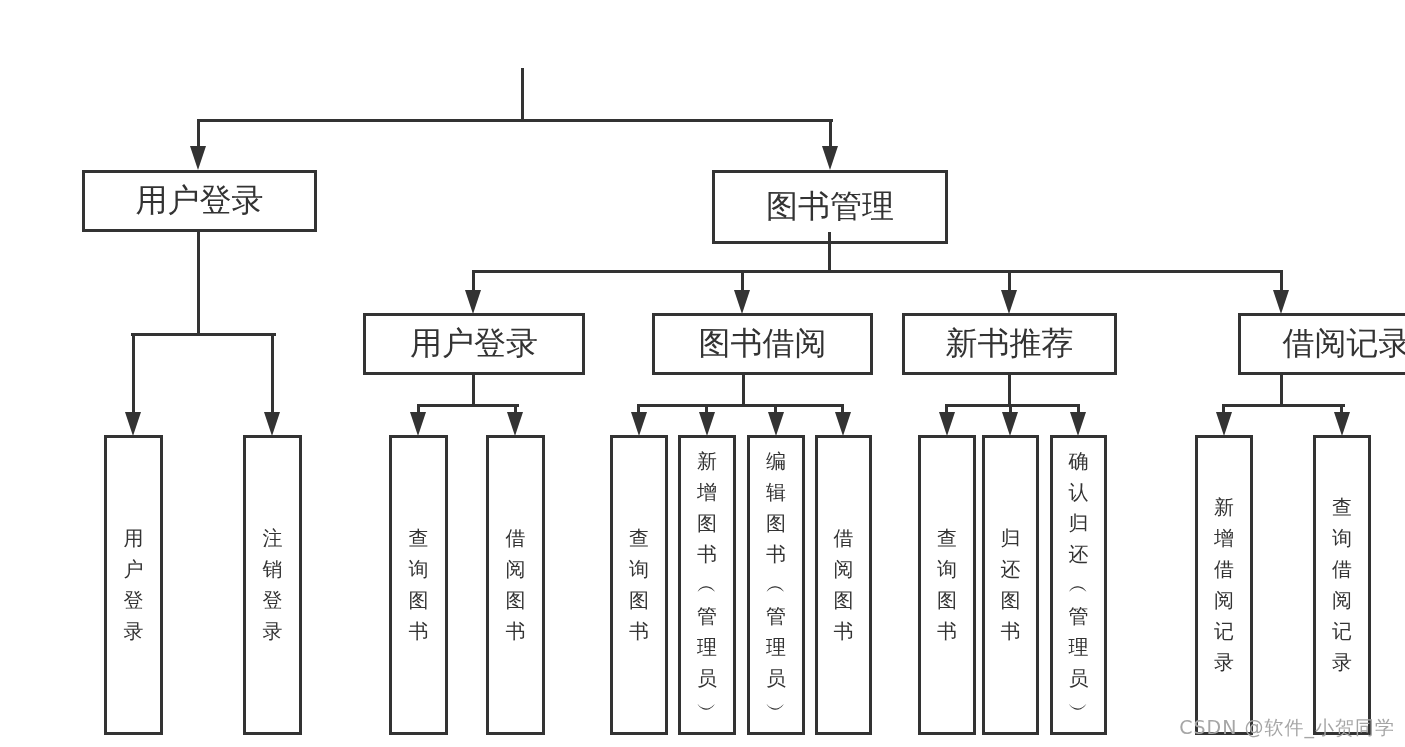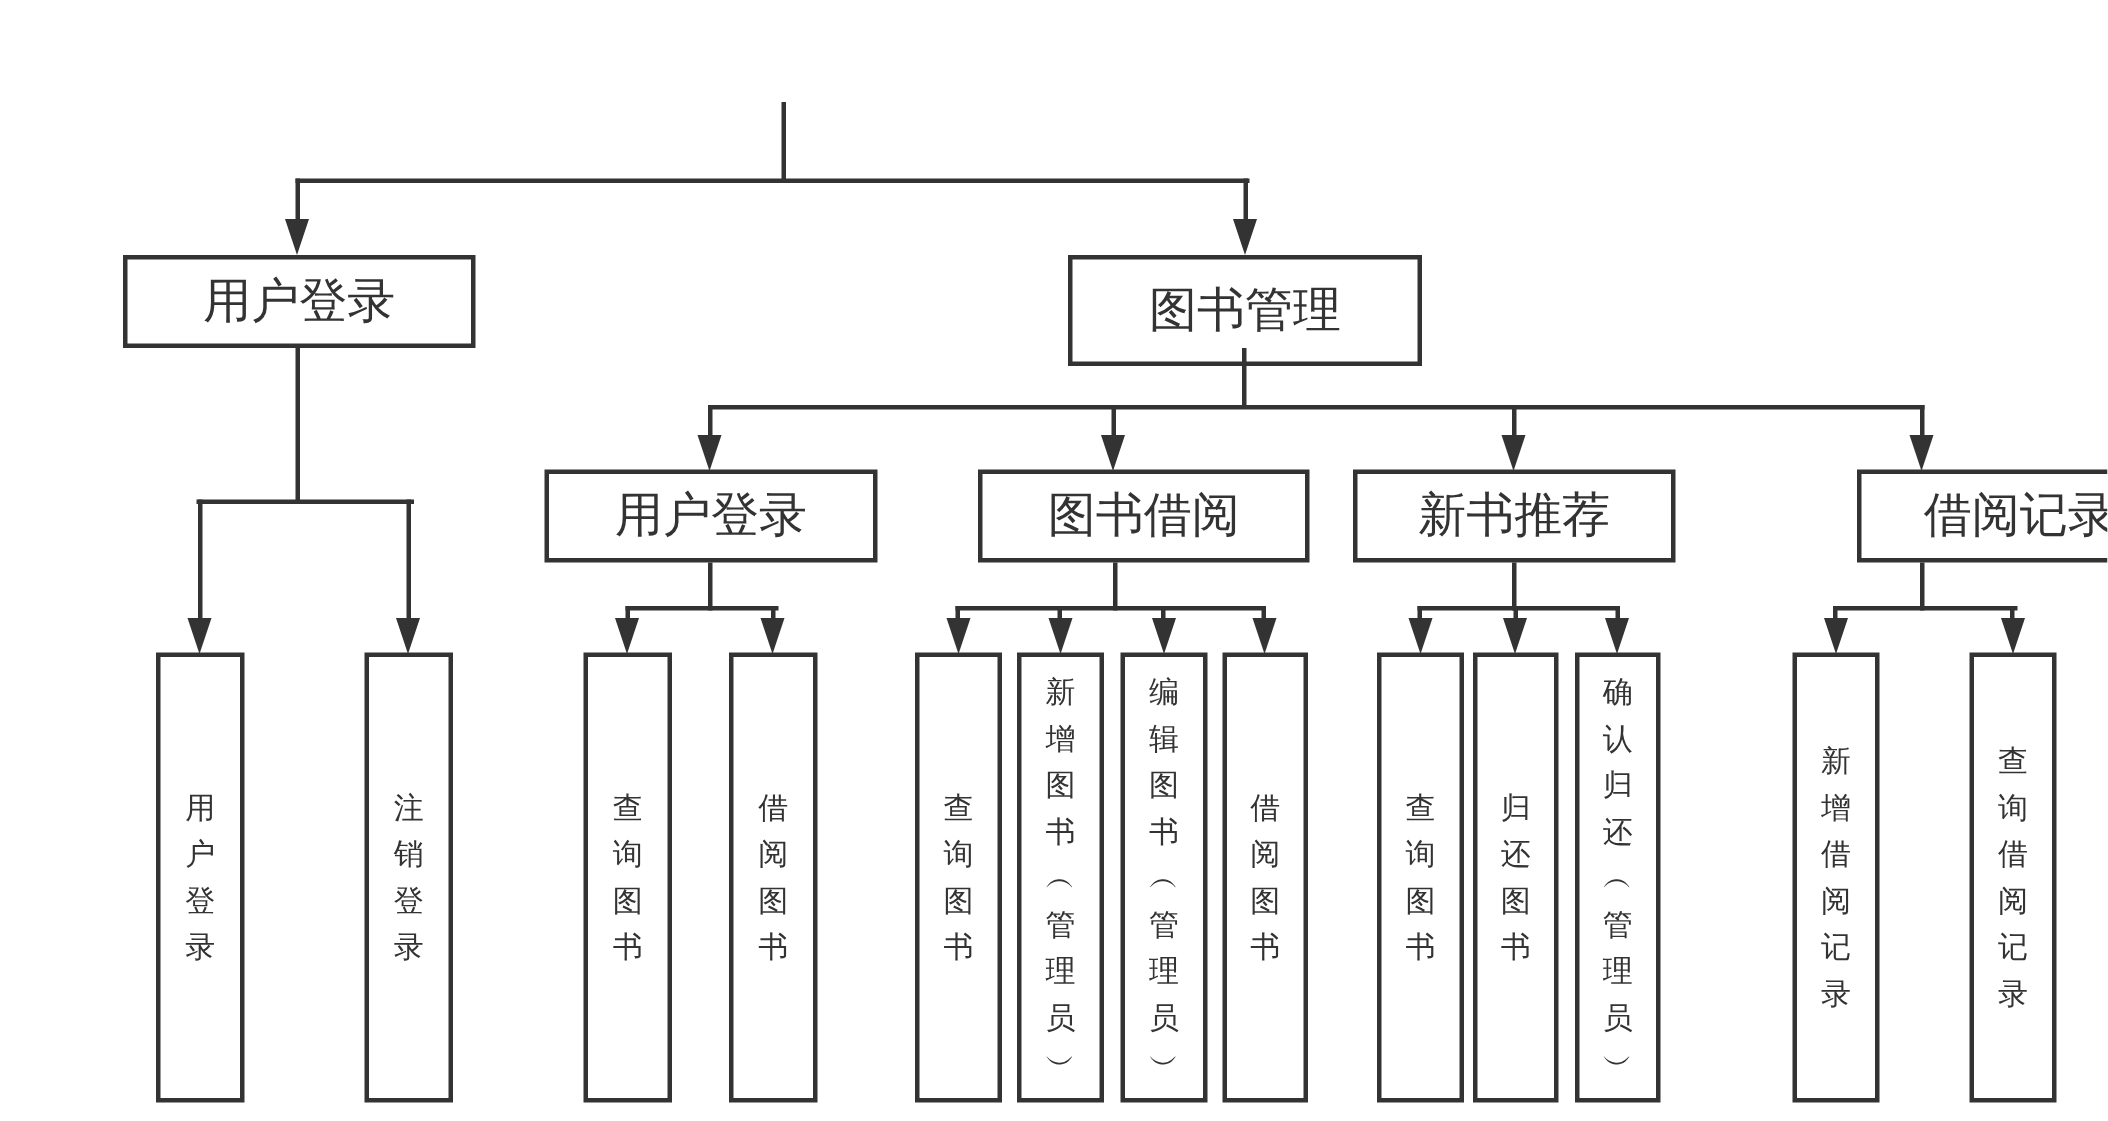--- a/index.html
+++ b/index.html
@@ -206,14 +206,15 @@
   <div class="arrow" style="left:1002px;top:412px"></div>
   <div class="arrow" style="left:1070px;top:412px"></div>
 
   <div class="line" style="left:1280px;top:375px;width:3px;height:32px"></div>
   <div class="line" style="left:1222px;top:404px;width:123px;height:3px"></div>
   <div class="line" style="left:1222px;top:404px;width:3px;height:10px"></div>
   <div class="line" style="left:1340px;top:404px;width:3px;height:10px"></div>
   <div class="arrow" style="left:1216px;top:412px"></div>
   <div class="arrow" style="left:1334px;top:412px"></div>
 
+  <div class="watermark">CSDN @软件_小贺同学</div>
 
 </div>
 
 </body></html>

